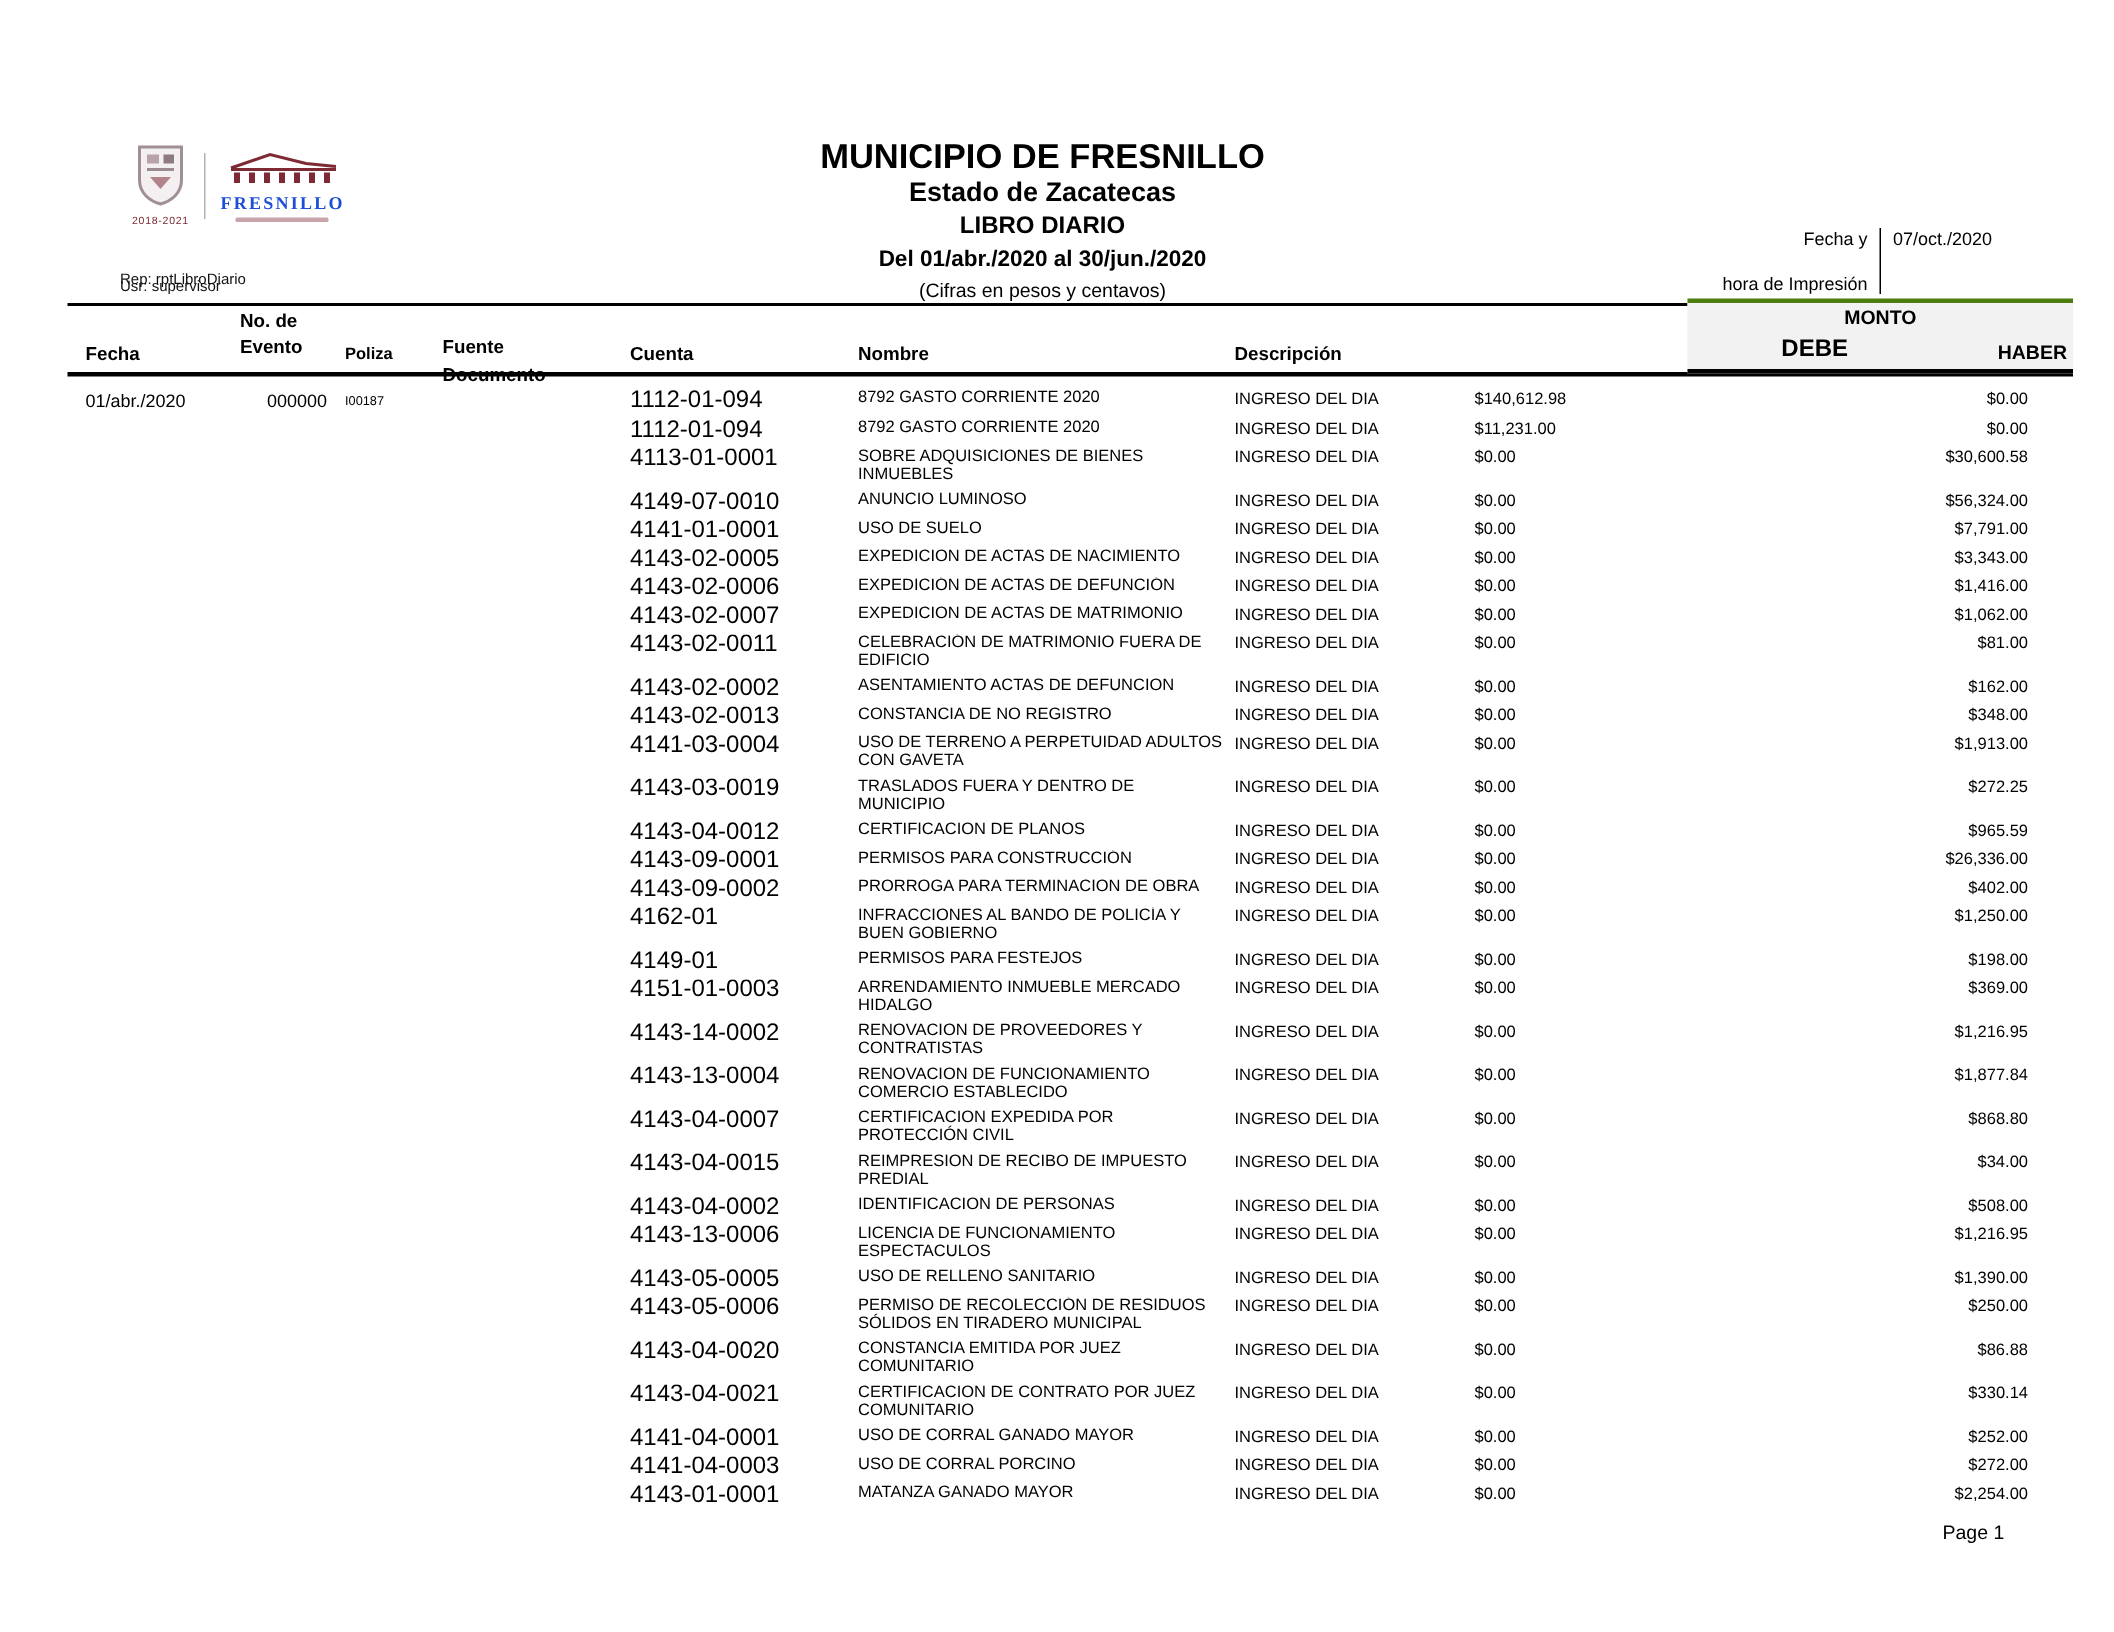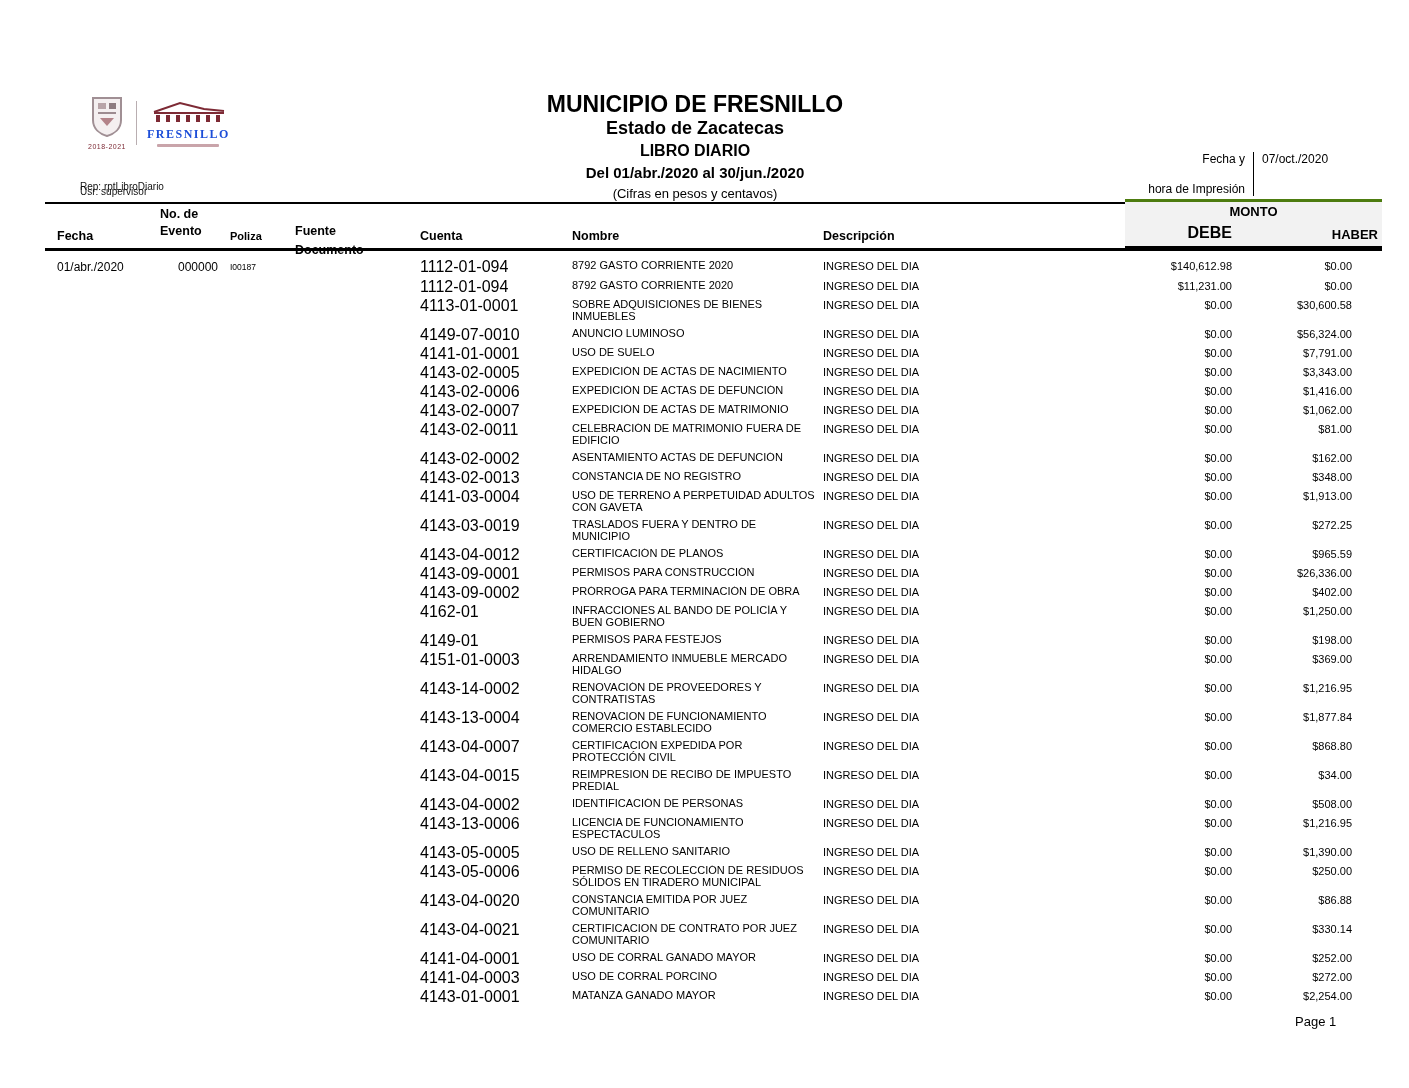--- a/index.html
+++ b/index.html
@@ -56,21 +56,21 @@
          grid-template-columns:112px 63px 62px 138px 152px 251px 160px 249px 150px;
          padding:2px 0 4px 0; }
   .c { overflow:hidden; }
   .c.fecha  { font-size:12px; padding-left:12px; white-space:nowrap; }
   .c.evento { font-size:12px; padding-left:21px; white-space:nowrap; }
   .c.poliza { font-size:8.5px; padding-left:10px; padding-top:2px; white-space:nowrap; }
   .c.docfuente { font-size:11px; }
   .c.cuenta { font-size:16px; line-height:13px; }
   .c.nombre { font-size:11px; line-height:11.5px; padding-right:6px; }
   .c.desc   { font-size:11px; line-height:12px; }
-  .c.debe   { font-size:11px; line-height:13px; text-align:right; }
+  .c.debe   { font-size:11px; line-height:13px; text-align:left; }
   .c.haber  { font-size:11px; line-height:13px; text-align:right; padding-right:30px; }
 
   .page-footer { left:1295px; top:1014px; font-size:13px; }
 </style>
 </head>
 <body>
 
 <div class="abs logo-wrap">
   <div class="shield-box">
     <span>

